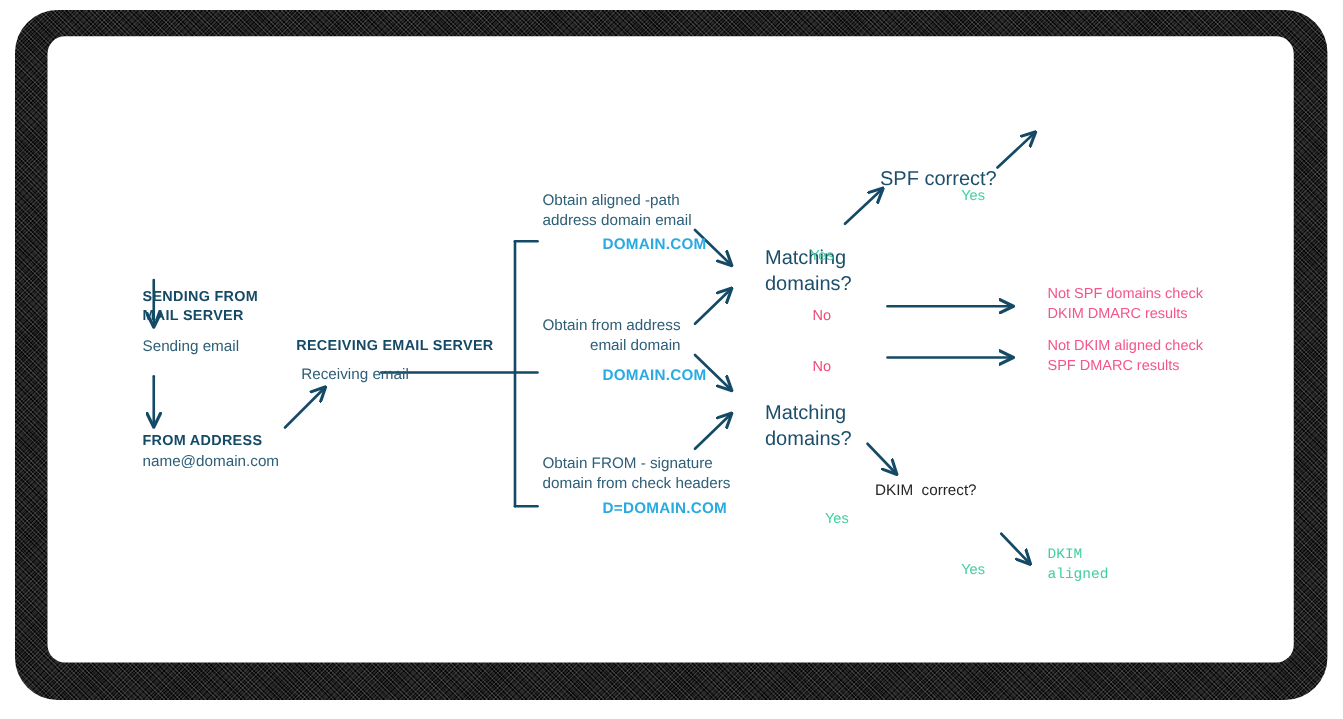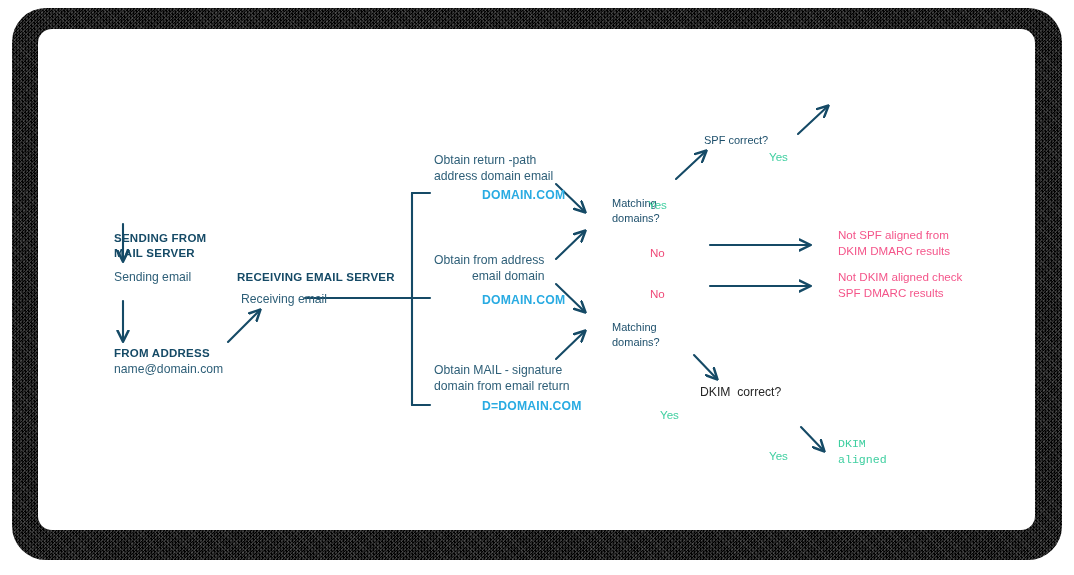--- a/index.html
+++ b/index.html
@@ -29,21 +29,21 @@
     background:#ffffff;border-radius:14px;overflow:hidden;
   }
 
   svg#wires{position:absolute;left:0;top:0;width:997px;height:501px;overflow:visible;}
 
   .node{position:absolute;white-space:pre;line-height:1.34;}
   .hdr{font-weight:bold;font-size:11.5px;letter-spacing:.25px;color:#154a66;}
   .body{font-size:12.2px;color:#2e5f78;}
   .domain{font-weight:bold;font-size:12.2px;letter-spacing:.2px;color:#29ABE2;padding-left:48px;}
   .obtain{font-size:12.2px;color:#2e5f78;}
-  .q{font-size:11px;color:#1d4f6b;}
+  .q{font-size:16px;color:#1d4f6b;}
   .qdark{font-size:12.2px;color:#262626;}
   .yes{font-size:11.6px;color:#3fcfa0;margin-top:40px;}
   .no{font-size:11.6px;color:#ef4a78;}
   .bad{font-size:11.6px;color:#f4558a;line-height:1.38;}
   .good{font-size:11.6px;color:#3fcfa0;line-height:1.38;font-family:Liberation Mono, monospace;}
 </style>
 </head>
 <body>
 
 <div id="stage">
@@ -98,44 +98,44 @@
     <div class="node hdr" style="left:76px;top:160px;margin-top:42px;"><span>SENDING FROM</span><br><span>MAIL SERVER</span></div>
 
     <div class="node body" style="left:76px;top:240px;">Sending email</div>
 
     <div class="node hdr" style="left:76px;top:317px;">FROM ADDRESS</div>
     <div class="node body" style="left:76px;top:332px;">name@domain.com</div>
 
     <div class="node hdr" style="left:199px;top:241px;">RECEIVING EMAIL SERVER</div>
     <div class="node body" style="left:203px;top:262px;">Receiving email</div>
 
-    <div class="node obtain" style="left:396px;top:123px;"><span>Obtain return -path</span><br><span>address domain email</span></div>
+    <div class="node obtain" style="left:396px;top:123px;"><span>Obtain aligned -path</span><br><span>address domain email</span></div>
     <div class="node domain" style="left:396px;top:158px;">DOMAIN.COM</div>
 
     <div class="node obtain" style="left:396px;top:223px;text-align:right;"><span>Obtain from address</span><br><span>email domain</span></div>
     <div class="node domain" style="left:396px;top:263px;">DOMAIN.COM</div>
 
-    <div class="node obtain" style="left:396px;top:333px;"><span>Obtain MAIL - signature</span><br><span>domain from email return</span></div>
+    <div class="node obtain" style="left:396px;top:333px;"><span>Obtain FROM - signature</span><br><span>domain from check headers</span></div>
     <div class="node domain" style="left:396px;top:369px;">D=DOMAIN.COM</div>
 
     <div class="node q" style="left:574px;top:167px;"><span>Matching</span><br><span>domains?</span></div>
 
     <div class="node q" style="left:574px;top:291px;"><span>Matching</span><br><span>domains?</span></div>
 
     <div class="node q" style="left:666px;top:104px;">SPF correct?</div>
 
     <div class="node qdark" style="left:662px;top:355px;">DKIM  correct?</div>
 
     <div class="node yes" style="left:731px;top:80px;">Yes</div>
     <div class="node yes" style="left:610px;top:128px;">Yes</div>
     <div class="node no" style="left:612px;top:216px;">No</div>
     <div class="node no" style="left:612px;top:257px;">No</div>
     <div class="node yes" style="left:622px;top:338px;">Yes</div>
     <div class="node yes" style="left:731px;top:379px;">Yes</div>
 
-    <div class="node bad" style="left:800px;top:198px;"><span>Not SPF aligned from</span><br><span>DKIM DMARC results</span></div>
+    <div class="node bad" style="left:800px;top:198px;"><span>Not SPF domains check</span><br><span>DKIM DMARC results</span></div>
 
     <div class="node bad" style="left:800px;top:240px;"><span>Not DKIM aligned check</span><br><span>SPF DMARC results</span></div>
 
     <div class="node good" style="left:800px;top:407px;"><span>DKIM</span><br><span>aligned</span></div>
 
   </div>
 </div>
 
 </body></html>

